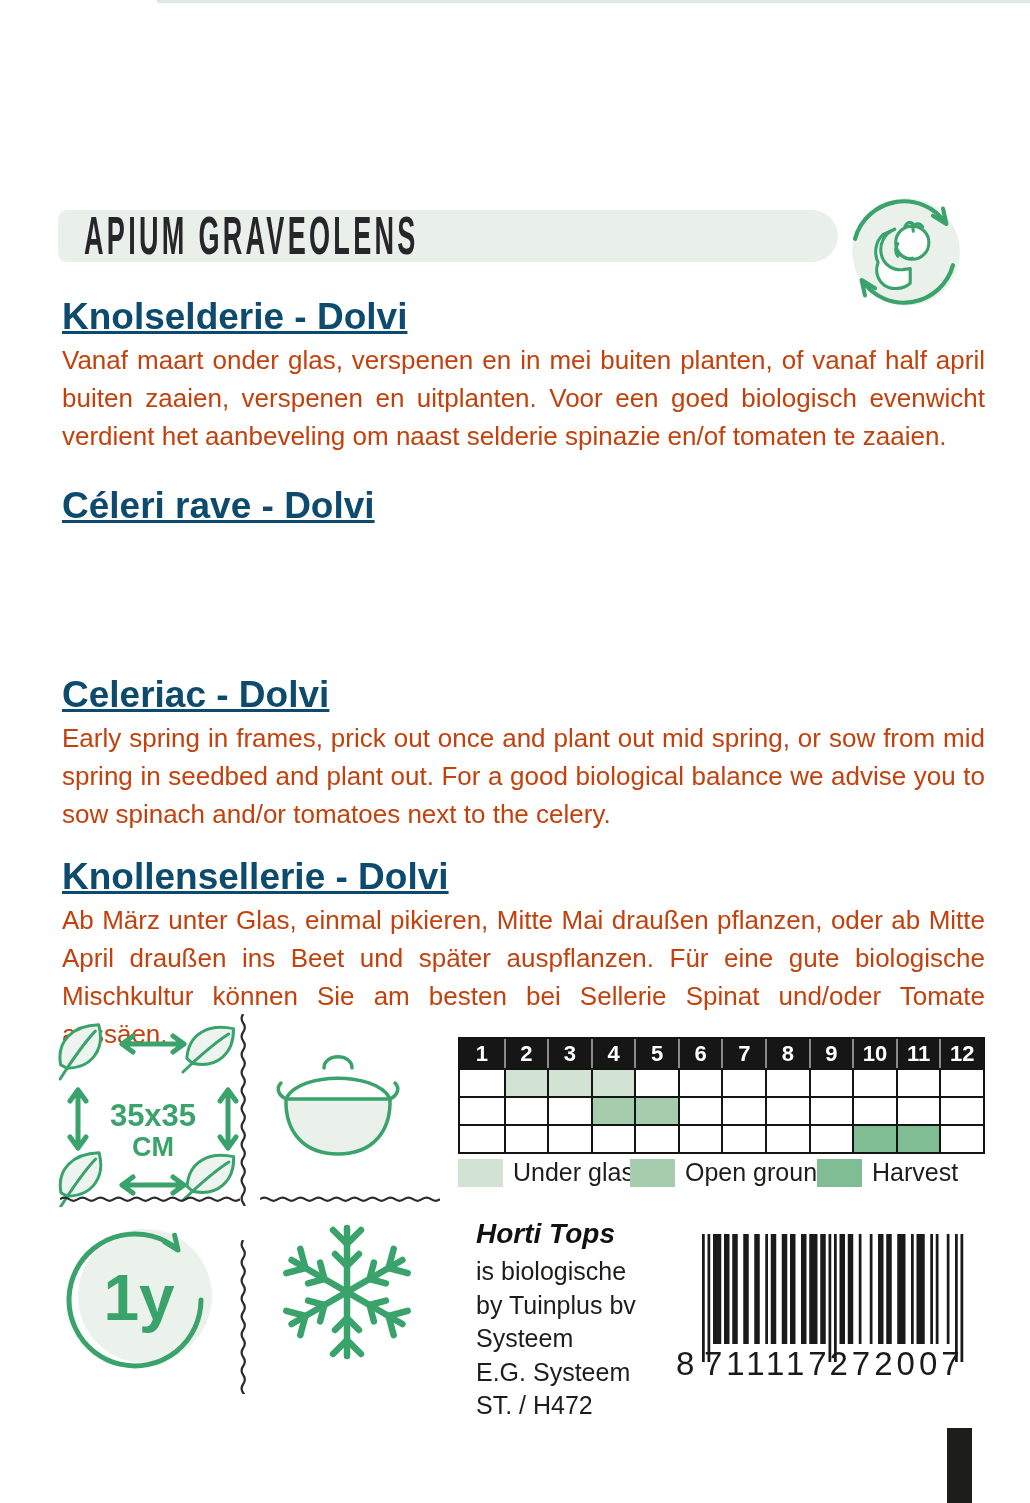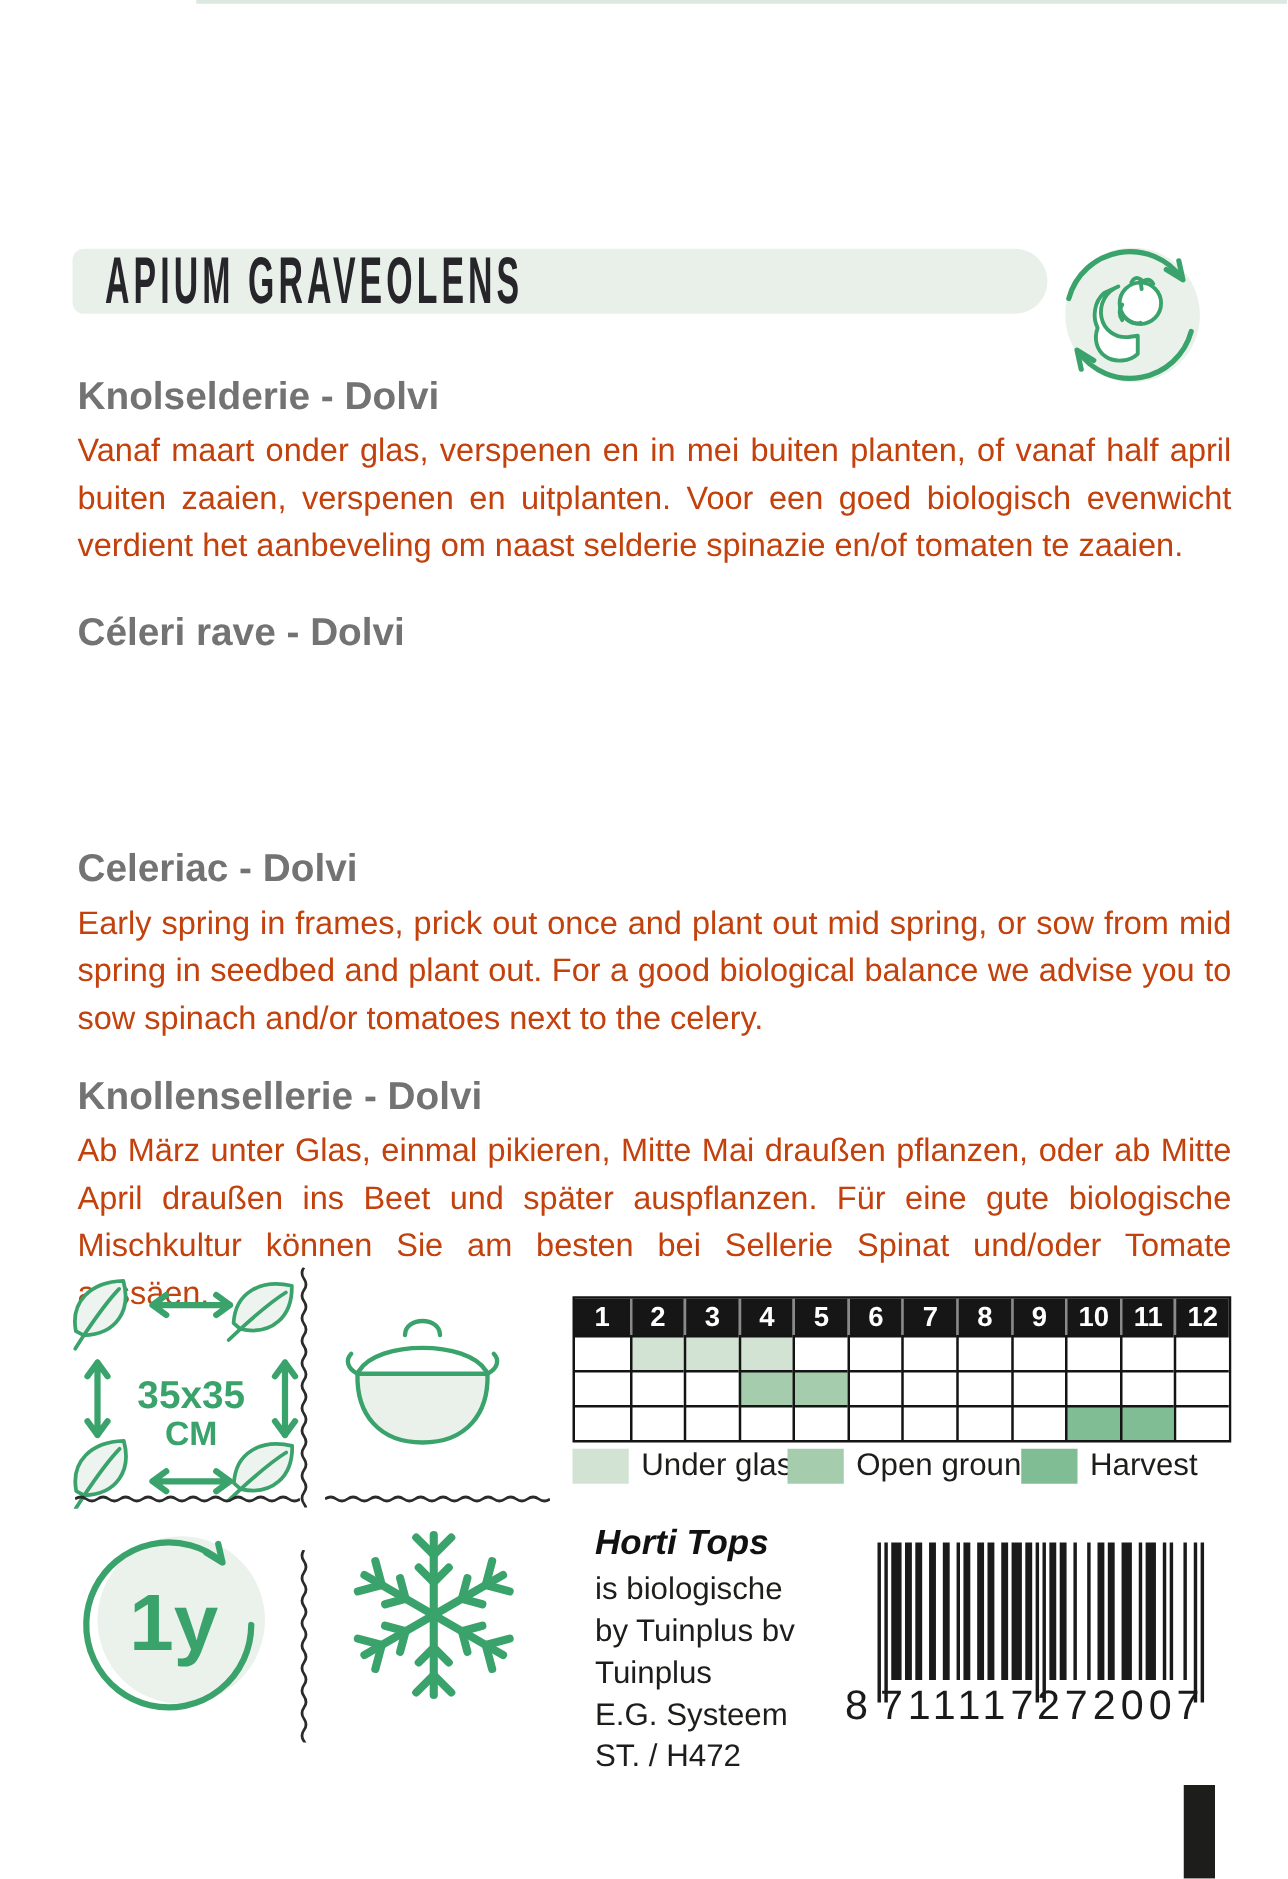--- a/index.html
+++ b/index.html
@@ -2,30 +2,30 @@
 <html><head>
 <meta charset="utf-8">
 <style>
   html,body{margin:0;padding:0;background:#ffffff;}
   .page{position:relative;width:1030px;height:1503px;background:#fff;overflow:hidden;
         font-family:"Liberation Sans", sans-serif;color:#1d1d1b;}
   .abs{position:absolute;}
 
   .top-line{left:157px;top:0;width:873px;height:3px;background:#dde8e1;}
 
-  .band{left:58px;top:199px;width:780px;height:52px;background:#e9efe9;
+  .band{left:58px;top:210px;width:780px;height:52px;background:#e9efe9;
         border-radius:12px 34px 34px 12px;display:flex;align-items:center;text-align:center;}
   .band-title{margin-left:26px;font-size:33px;font-weight:600;color:#26262a;
         letter-spacing:4px;transform:scale(0.82,1.6);transform-origin:left center;white-space:nowrap;}
 
   .cycle-icon{left:846px;top:194px;}
 
   section.lang{position:absolute;left:62px;width:923px;}
   .s0{top:300px}.s1{top:489px}.s2{top:678px}.s3{top:860px}
-  section.lang h2{margin:0 0 7px 0;font-size:31px;line-height:34px;font-weight:700;color:#737373;}
+  section.lang h2{margin:0 0 7px 0;font-size:37px;line-height:34px;font-weight:700;color:#0c4a6e;text-decoration:underline;}
   section.lang p{margin:0;font-size:26px;line-height:38px;color:#c2410c;
         text-align:justify;text-justify:inter-word;}
 
   .spacing-icon{left:58px;top:1022px;}
   .pot-icon{left:272px;top:1042px;}
   .snowflake-icon{left:277px;top:1222px;}
   .annual-icon{left:55px;top:1216px;}
 
   .wave-v1{left:240px;top:1014px;}
   .wave-v2{left:240px;top:1240px;}
@@ -225,21 +225,21 @@
     <use href="#flake-arm"></use>
     <use href="#flake-arm" transform="rotate(60 70 70)"></use>
     <use href="#flake-arm" transform="rotate(120 70 70)"></use>
   </svg>
 
   <div class="abs dist">
     <div class="dist-name">Horti Tops</div>
     <div id="dist-lines">
         <div class="dist-line">is biologische</div>
         <div class="dist-line">by Tuinplus bv</div>
-        <div class="dist-line">Tuinplus</div>
+        <div class="dist-line">Systeem</div>
         <div class="dist-line">E.G. Systeem</div>
         <div class="dist-line">ST. / H472</div>
       </div>
   </div>
 
   <svg class="abs barcode" id="barcode-svg" width="300" height="150" viewBox="0 0 300 150">
       <rect x="34" y="4" width="2.75" height="128" fill="#1a1a1a"></rect>
       <rect x="39.5" y="4" width="2.75" height="128" fill="#1a1a1a"></rect>
       <rect x="45" y="4" width="8.25" height="110" fill="#1a1a1a"></rect>
       <rect x="56" y="4" width="5.5" height="110" fill="#1a1a1a"></rect>

